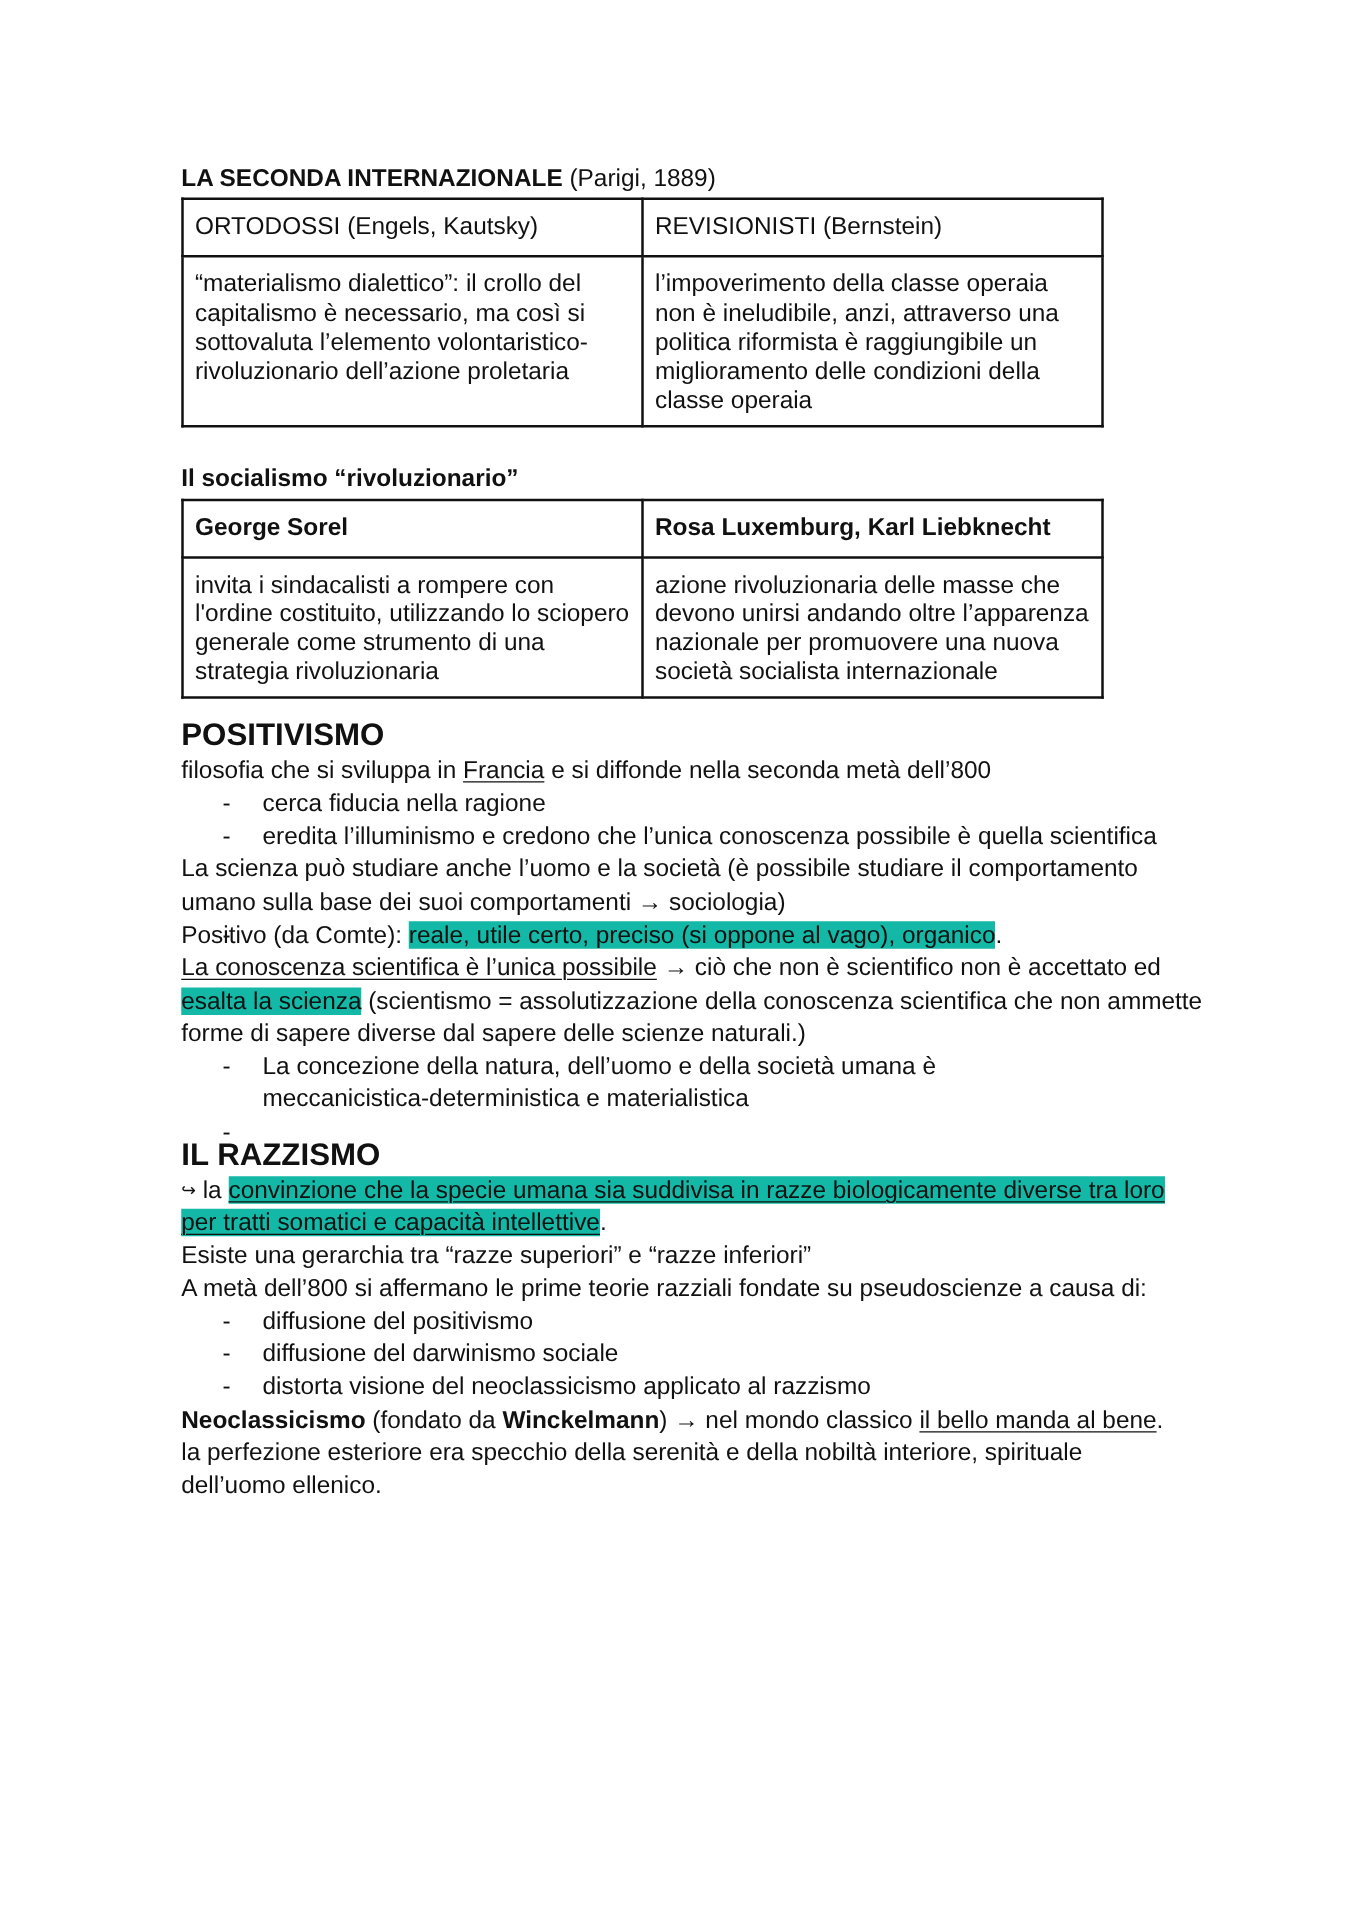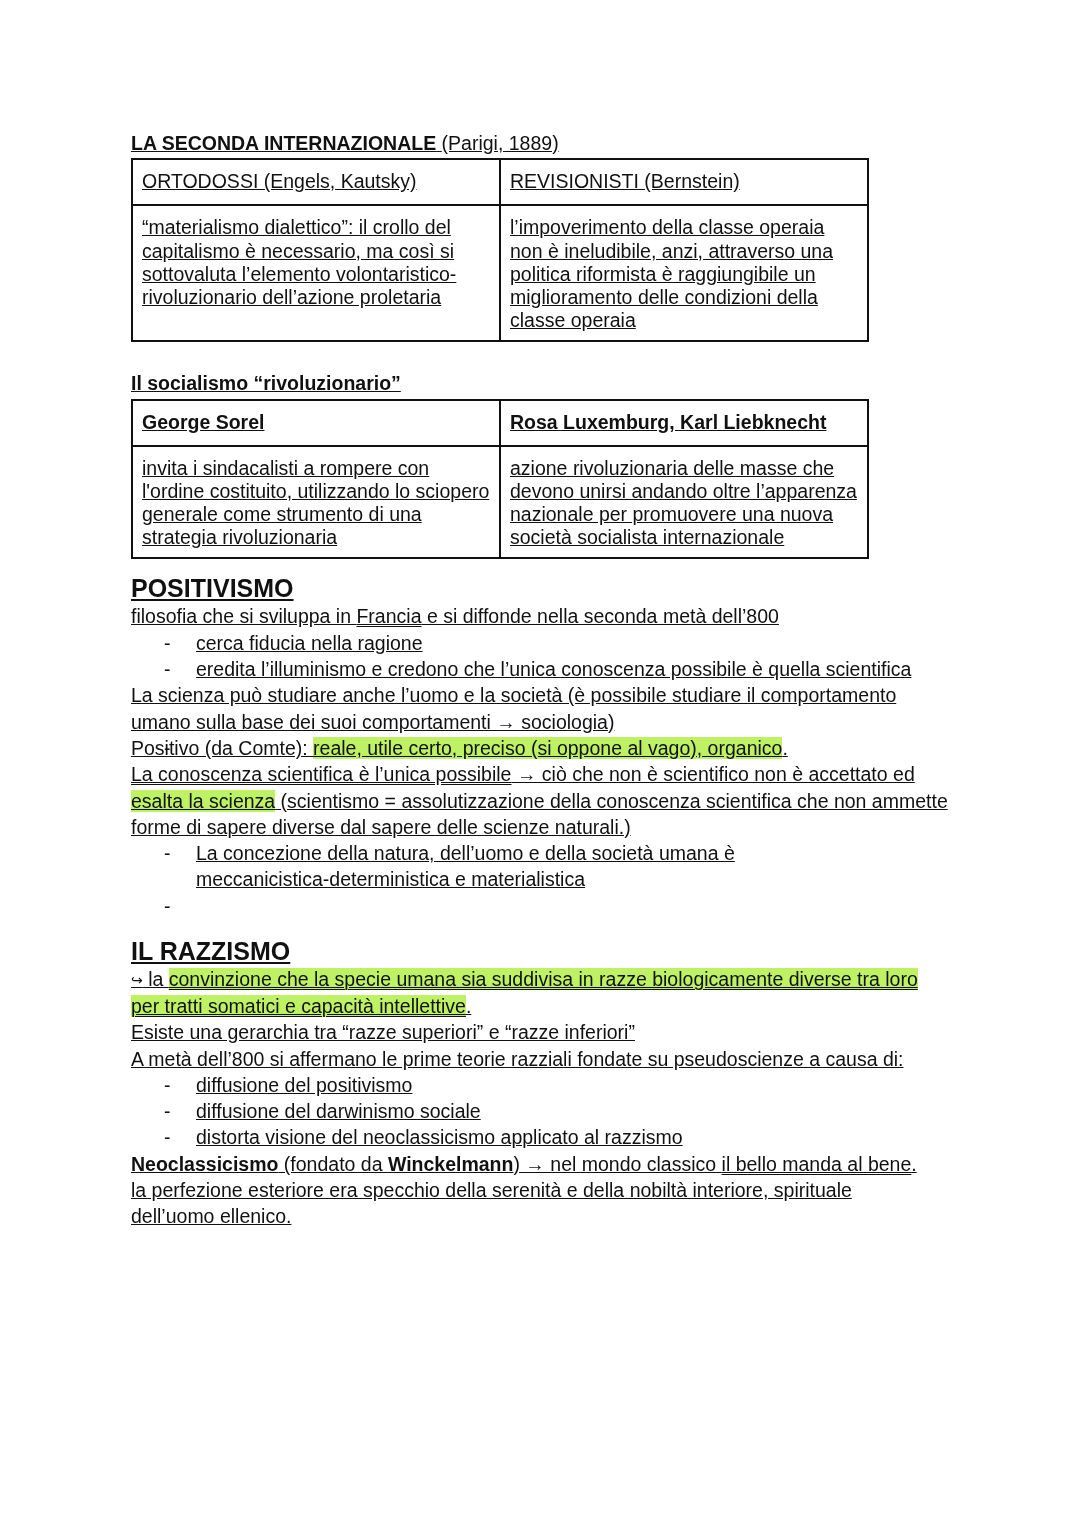--- a/index.html
+++ b/index.html
@@ -10,28 +10,27 @@
     body {
       width: 1080px;
       height: 1525px;
       position: relative;
       overflow: hidden;
       font-family: "Liberation Sans", sans-serif;
       color: #111111;
     }
     .page {
       position: absolute;
-      left: 131px;
+      left: 145px;
       top: 130px;
       width: 820px;
       font-size: 19.5px;
       line-height: 26.3px;
-      text-decoration: underline;
     }
-    .hl { background: #bef264; }
+    .hl { background: #14b8a6; }
     .ul { text-decoration: underline; text-underline-offset: 3px; text-decoration-thickness: 1.3px; }
     b, .b { font-weight: bold; }
     table.grid {
       border-collapse: collapse;
       width: 738px;
       margin-top: 0px;
       table-layout: fixed;
     }
     table.grid td {
       border: 2px solid #111111;
@@ -115,21 +114,21 @@
   <p class="li"><span class="dash">-</span></p>
   <p class="p">
     <span>Positivo (da Comte): </span><span class="hl">reale, utile certo, preciso (si oppone al vago), organico</span><span>.</span>
   </p>
   <p class="p">
     <span class="ul">La conoscenza scientifica è l’unica possibile</span><span> → ciò che non è scientifico non è accettato ed </span><span class="hl">esalta la scienza</span><span> (scientismo = assolutizzazione della conoscenza scientifica che non ammette forme di sapere diverse dal sapere delle scienze naturali.)</span>
   </p>
   <p class="li" style="width:620px;"><span class="dash">-</span><span>La concezione della natura, dell’uomo e della società umana è meccanicistica-deterministica e materialistica</span></p>
   <p class="li"><span class="dash">-</span></p>
 
-  <h2 class="big-h" style="margin-top:43px;">IL RAZZISMO</h2>
+  <h2 class="big-h" style="margin-top:16px;">IL RAZZISMO</h2>
   <p class="p">
     <span class="sym">↪</span><span> la </span><span class="hl ul">convinzione che la specie umana sia suddivisa in razze biologicamente diverse tra loro per tratti somatici e capacità intellettive</span><span>.</span>
   </p>
   <p class="p">Esiste una gerarchia tra “razze superiori” e “razze inferiori”</p>
   <p class="p">A metà dell’800 si affermano le prime teorie razziali fondate su pseudoscienze a causa di:</p>
   <p class="li"><span class="dash">-</span><span>diffusione del positivismo</span></p>
   <p class="li"><span class="dash">-</span><span>diffusione del darwinismo sociale</span></p>
   <p class="li"><span class="dash">-</span><span>distorta visione del neoclassicismo applicato al razzismo</span></p>
   <p class="p">
     <b>Neoclassicismo</b><span> (fondato da </span><b>Winckelmann</b><span>) → nel mondo classico </span><span class="ul">il bello manda al bene</span><span>.</span>

